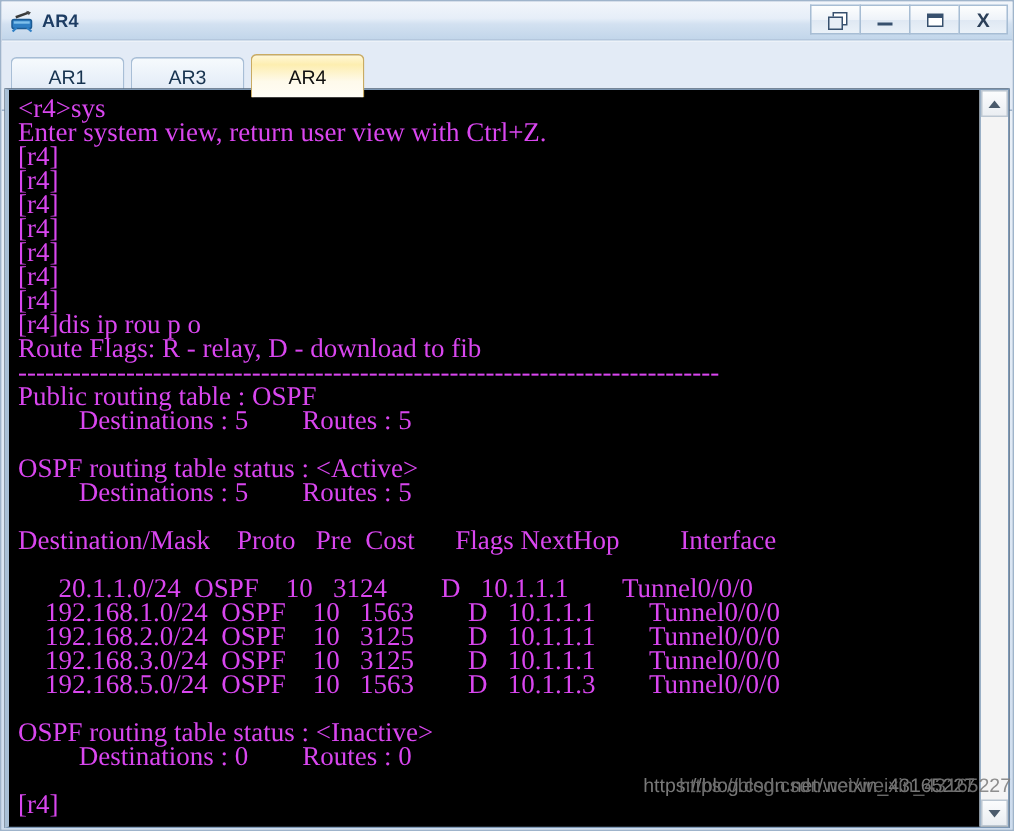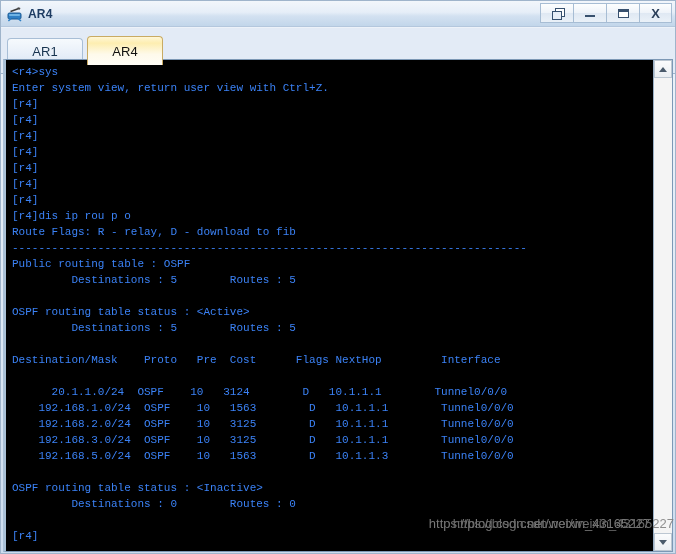--- a/index.html
+++ b/index.html
@@ -114,24 +114,24 @@
     border-left: 3px solid #a9c0d6;
   }
   .term {
     position: absolute; left: 0; top: 0;
     width: 648px; height: 100%;
     background: #000;
     overflow: hidden;
     padding: 4px 0 0 6px;
   }
   .term pre {
-    font-family: Liberation Mono, monospace;
-    font-size: 11px;
+    font-family: Liberation Serif, serif;
+    font-size: 18px;
     line-height: 16px;
-    color: #3b82f6;
+    color: #d946ef;
     white-space: pre;
     letter-spacing: 0px;
   }
 
   
   .vscroll {
     position: absolute; right: 0; top: 0;
     width: 19px; height: 100%;
     background: #f0f0f0;
     border-left: 1px solid #9ab0c6;
@@ -200,20 +200,23 @@
       <div class="winbtn close">
         <span class="glyph-close">X</span>
       </div>
     </div>
   </div>
 
   <div class="tabbar">
     <div class="tab">
         <span>AR1</span>
       </div>
+    <div class="tab">
+        <span>AR3</span>
+      </div>
     <div class="tab active">
         <span>AR4</span>
       </div>
   </div>
 
   <div class="term-outer">
     <div class="term">
       <pre>&lt;r4&gt;sys
 Enter system view, return user view with Ctrl+Z.
 [r4]

